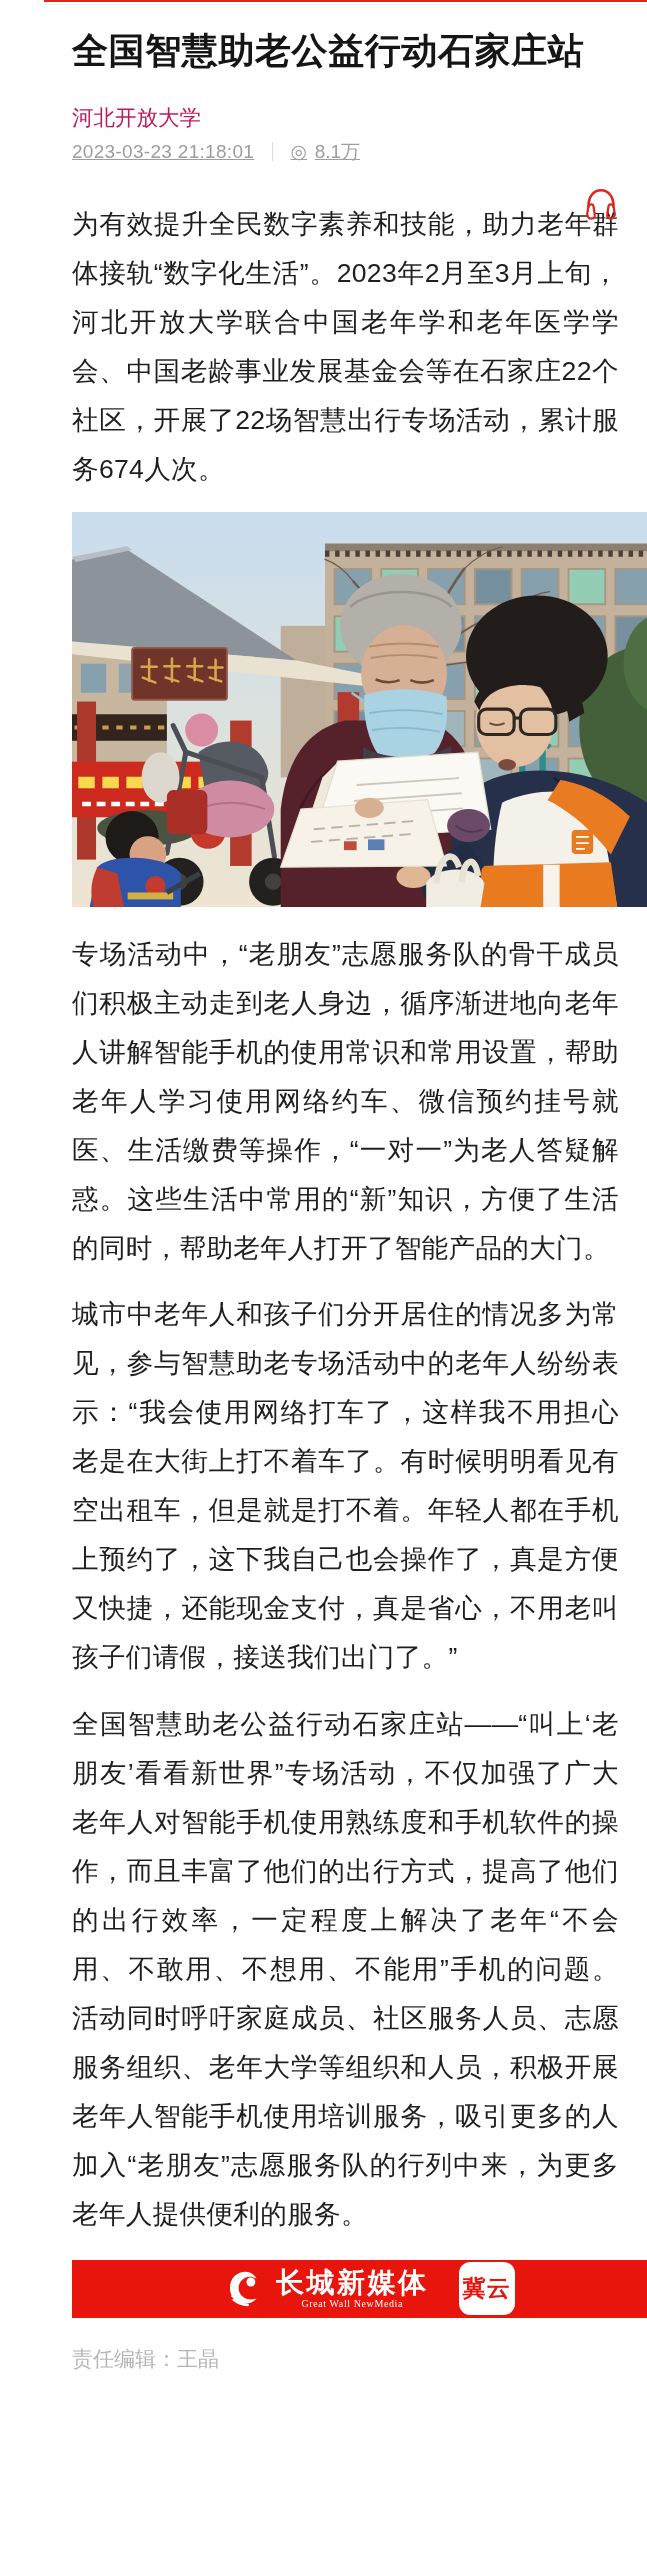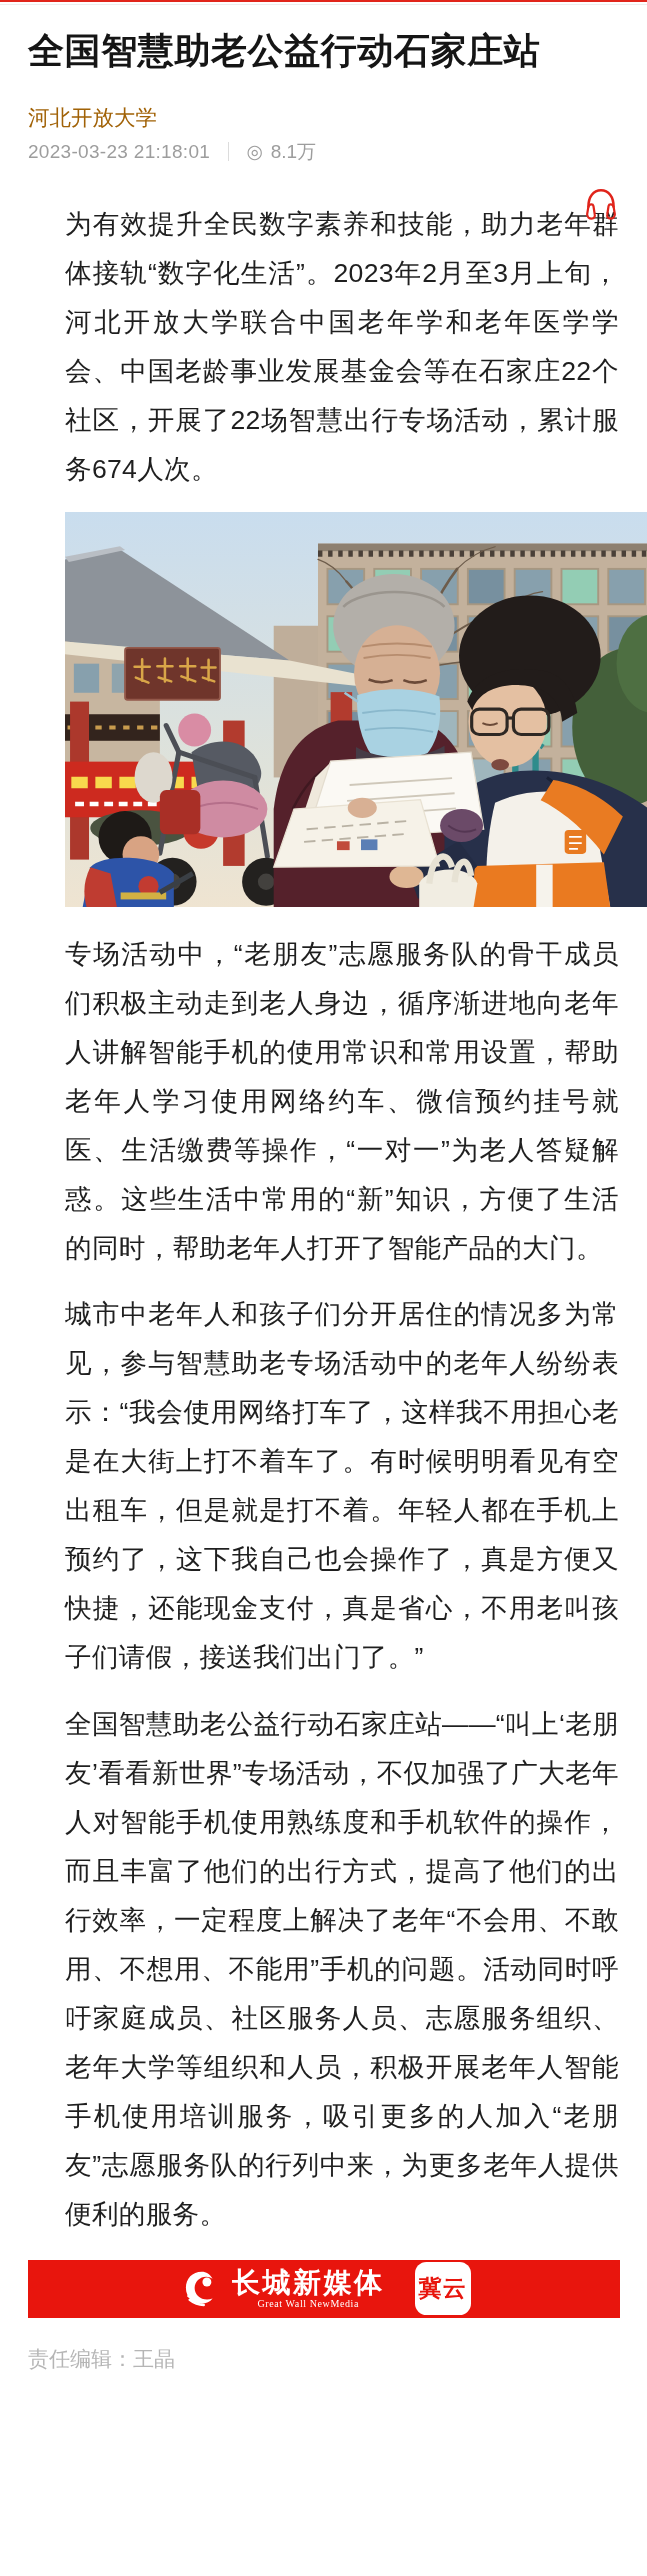--- a/index.html
+++ b/index.html
@@ -1,40 +1,41 @@
 <!DOCTYPE html>
 <html style="font-size:10px"><head>
 <meta charset="utf-8">
 <style>
   * { margin:0; padding:0; box-sizing:border-box; }
   html,body { background:#ffffff; }
   .page {
     position:relative; width:647px; height:2576px; margin:0 auto;
     background:#ffffff; overflow:hidden;
     font-family:"Liberation Sans","DejaVu Sans",sans-serif;
+    padding-left:44px;
     -webkit-font-smoothing:antialiased;
   }
   .top-accent { width:100%; height:1.9px; background:#e1251b; }
   .top-hairline { width:100%; height:0.6px; background:#ededed; margin-top:1.9px; }
 
   .header { position:relative; padding:0 28px; }
   .title { margin-top:17.7px; font-size:36px; line-height:57px; font-weight:700;
            color:#151515; letter-spacing:0.6px; }
   .title span { display:block; }
-  .author { margin-top:25px; font-size:21.5px; line-height:29px; color:#a16207; }
+  .author { margin-top:25px; font-size:21.5px; line-height:29px; color:#be185d; }
   .meta { margin-top:3.8px; display:flex; align-items:center; font-size:19px;
-          line-height:29px; color:#9d9d9d; }
+          line-height:29px; color:#9d9d9d;text-decoration:underline; }
   .meta .time { letter-spacing:0.3px; }
   .meta .divider { display:inline-block; width:0; height:19px;
           border-left:1.3px solid #dcdcdc; margin:0 17.7px; }
   .meta .views-icon { font-size:19px; margin-right:7.6px; color:#9d9d9d; }
   .listen-btn { position:absolute; right:29px; top:163px; width:34px; height:37px;
           background:none; border:none; cursor:pointer; }
 
-  .article { padding:0 28px;margin-left:37px; }
+  .article { padding:0 28px; }
   .article p { font-size:26.6px; line-height:49px; color:#1f1f1f;
           text-align:justify; text-justify:inter-character; letter-spacing:0.3px;
           margin:0 0 17.7px 0; }
   .article p:first-of-type { margin-top:34px; }
 
   figure.photo { margin:14px 0 23px 0; width:592px; height:395px; overflow:hidden;
           background:#cfe0ee; }
   figure.photo svg { display:block; }
 
   .footer-banner-wrap { padding:0 28px; margin-top:21px; }

